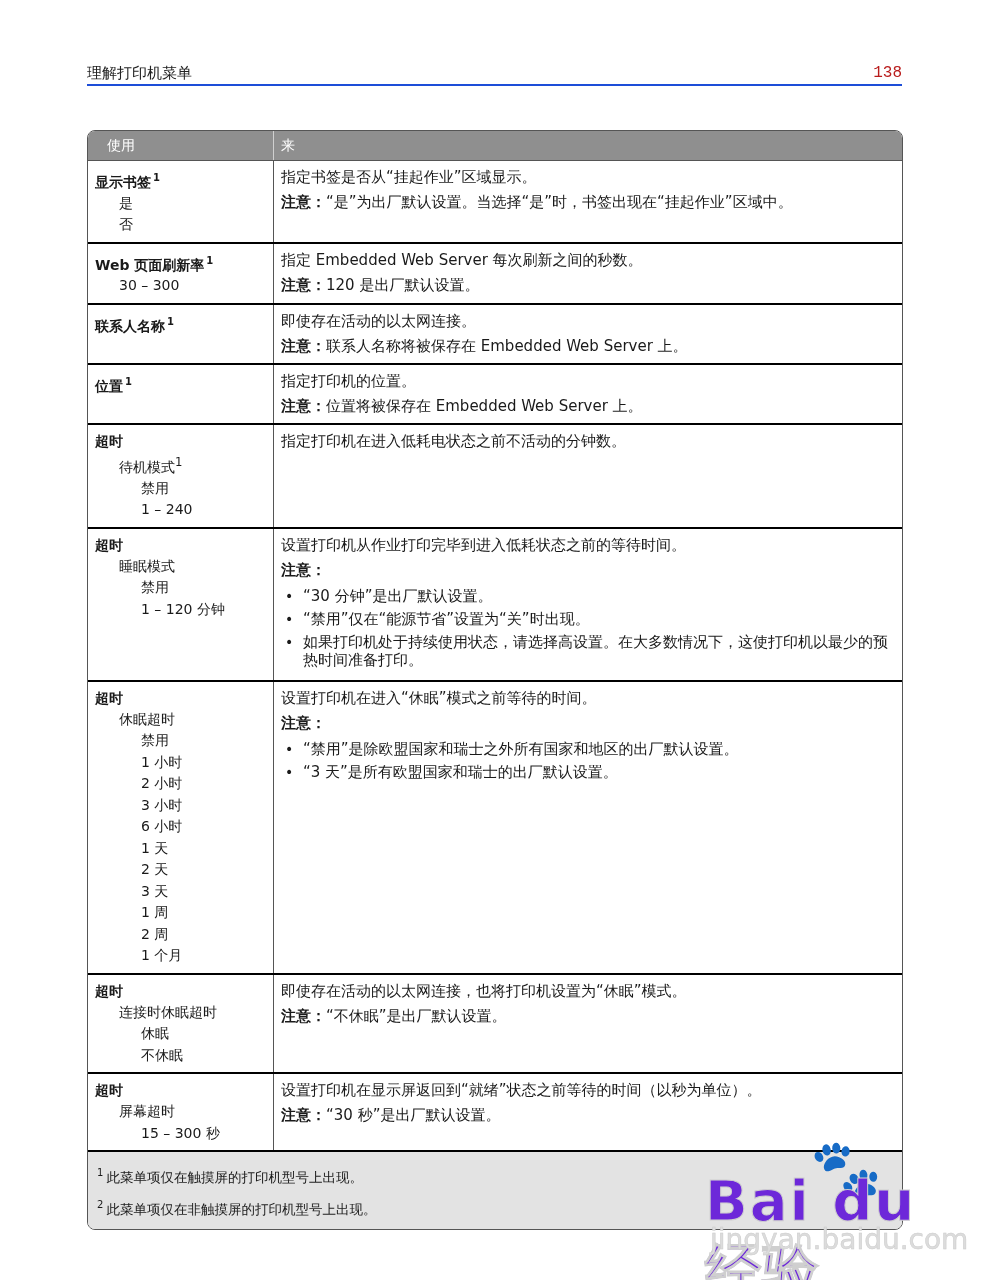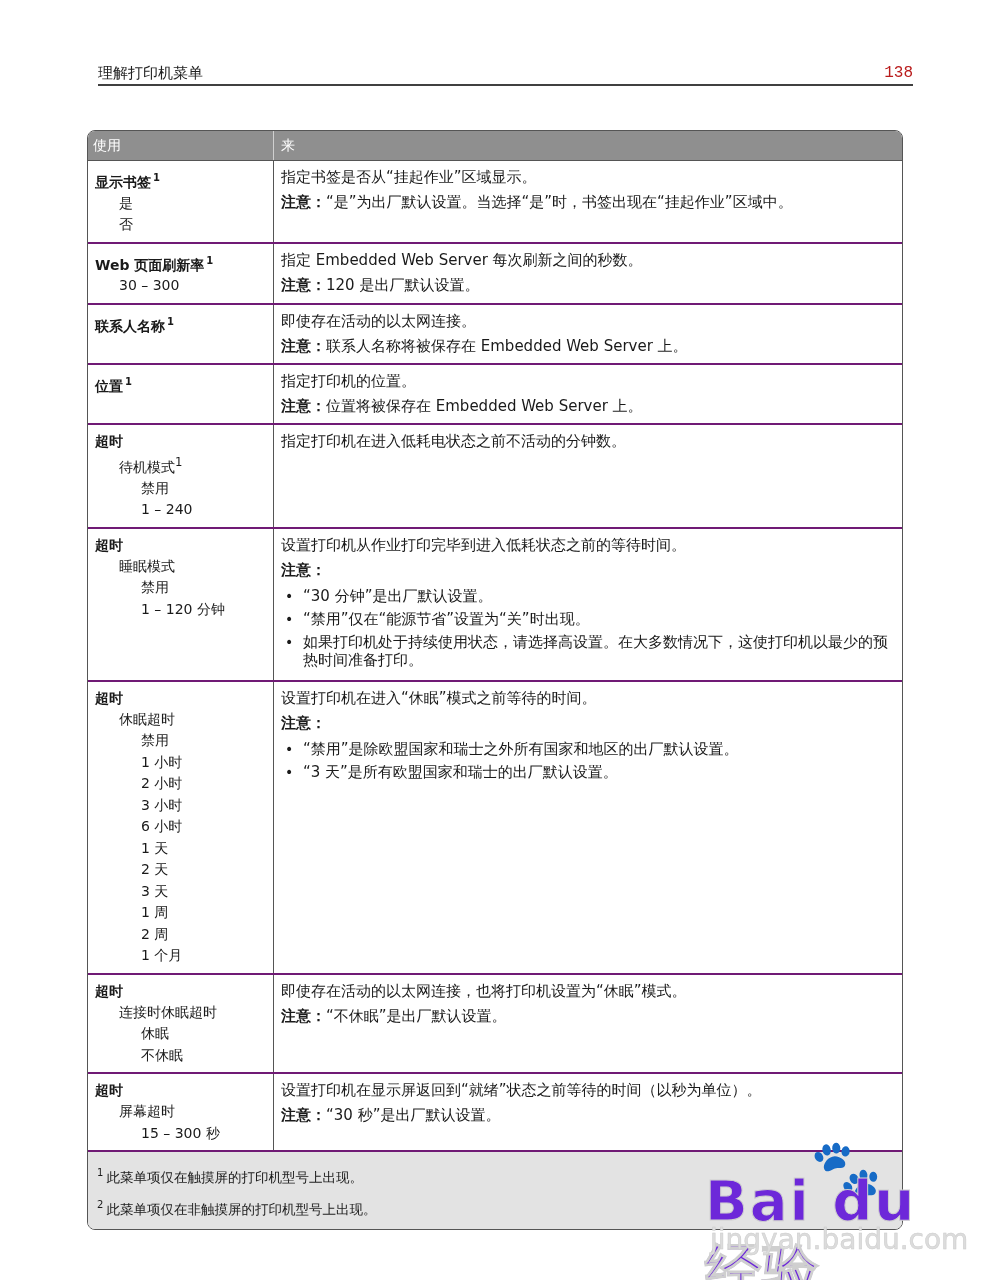--- a/index.html
+++ b/index.html
@@ -1,29 +1,29 @@
 <!DOCTYPE html>
 <html><head>
 <meta charset="utf-8">
 <style>
   html, body { margin:0; padding:0; background:#ffffff; }
   body { width:989px; height:1280px; position:relative; overflow:hidden;
     font-family:"DejaVu Sans","Liberation Sans",sans-serif; color:#1a1a1a; }
-  .page-header { position:absolute; left:98px; top:62px; width:815px; height:22px;
-    border-bottom:2px solid #404040; }
+  .page-header { position:absolute; left:87px; top:62px; width:815px; height:22px;
+    border-bottom:2px solid #1d4ed8; }
   .page-header .title { position:absolute; left:0; top:2px; font-size:15px; color:#222; }
   .page-header .pnum { position:absolute; right:0; top:2px; font-size:16px; font-family:Liberation Mono, monospace; color:#b91c1c; }
 
   .menu-table { position:absolute; left:87px; top:130px; width:814px;
     border:1px solid #555; border-radius:8px; overflow:hidden; background:#fff; }
   .thead { display:flex; background:#8f8f8f; color:#fff; height:29px; border-bottom:1px solid #555; }
-  .thead .c1 { width:185px; padding:6px 0 0 5px; font-size:14px; border-right:1px solid #d0d0d0; box-sizing:border-box; width:186px; }
+  .thead .c1 { width:185px; padding:6px 0 0 19px; font-size:14px; border-right:1px solid #d0d0d0; box-sizing:border-box; width:186px; }
   .thead .c2 { flex:1; padding:6px 0 0 7px; font-size:14px; }
 
-  .row { display:flex; border-bottom:2px solid #701a75; }
+  .row { display:flex; border-bottom:2px solid #000000; }
   .row .c1 { width:186px; box-sizing:border-box; border-right:1px solid #555; padding:6px 0 6px 7px; font-size:14px; }
   .row .c2 { flex:1; padding:6px 8px 6px 7px; font-size:15px; }
   .c1 .lbl { font-weight:bold; line-height:21px; }
   .c1 .lbl sup, .c1 .sub sup { font-size:10px; font-weight:bold; margin-left:2px; }
   .c1 .opt { line-height:21.5px; }
   .lvl1 { padding-left:24px; }
   .lvl2 { padding-left:46px; }
   .c2 p { margin:0; line-height:21px; }
   .c2 p.desc { margin-bottom:4px; }
   .c2 .note-label { font-weight:bold; }

